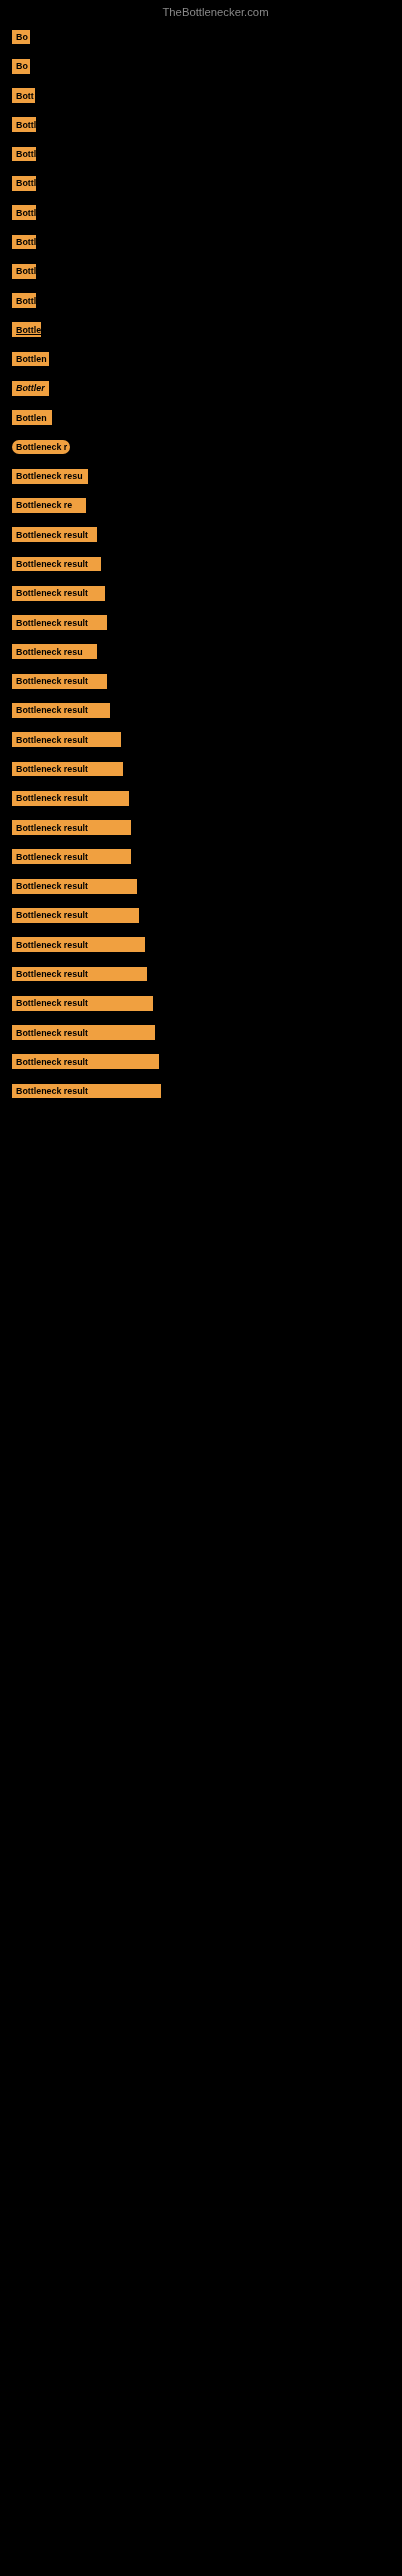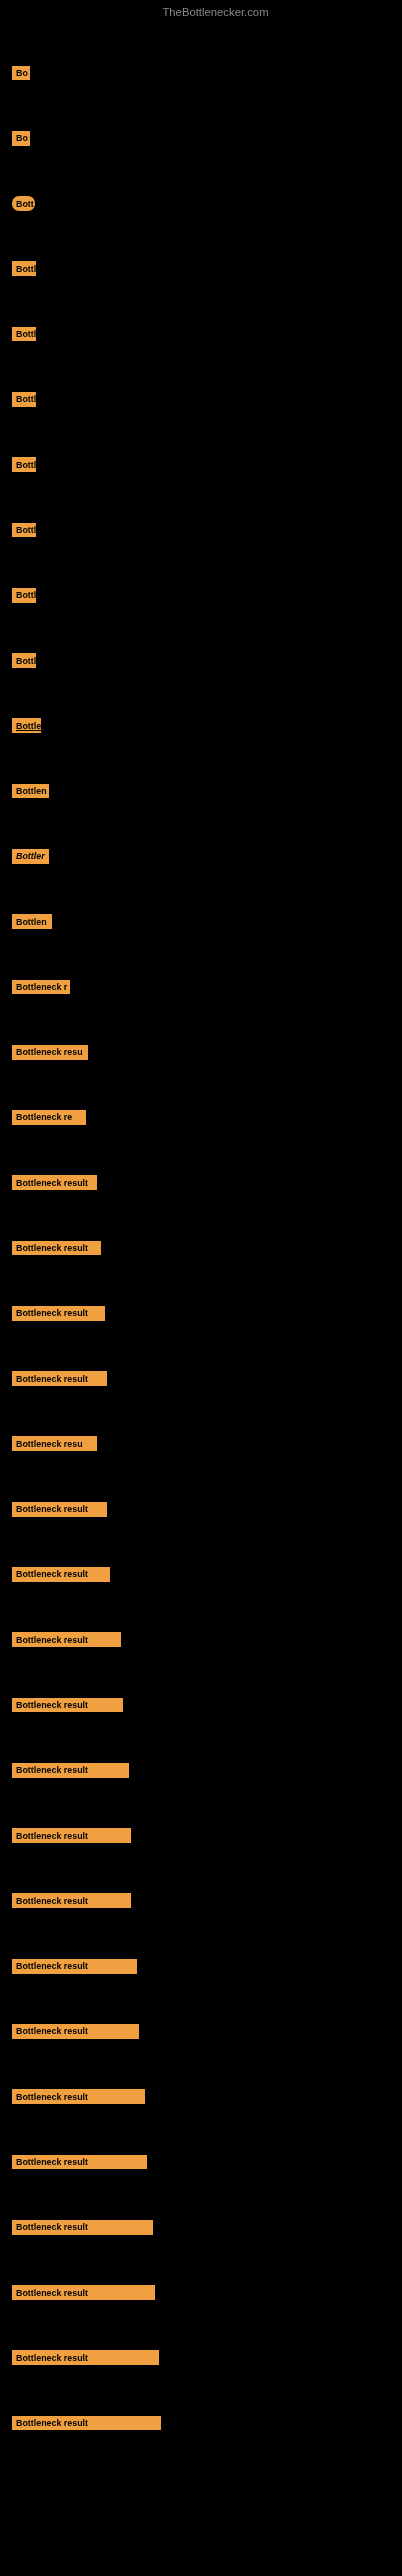--- a/index.html
+++ b/index.html
@@ -34,37 +34,36 @@
     }
     .label-box {
       background-color: #f0a040;
       color: #000;
       font-size: 8.9px;
       font-weight: bold;
       padding: 2.4px 4px;
       white-space: nowrap;
       overflow: hidden;
       flex-shrink: 0;
-      margin-top: 36px;
     }
   </style>
 </head>
 <body>
 
 <div class="site-title">TheBottlenecker.com</div>
 
 <div class="container">
 <div class="row">
       <div class="label-box" style="width: 17.7px;">Bo</div>
     </div>
     <div class="row">
       <div class="label-box" style="width: 17.7px;">Bo</div>
     </div>
     <div class="row">
-      <div class="label-box" style="width: 22.5px; border-radius: 7px;">Bott</div>
+      <div class="label-box" style="width: 22.5px;">Bott</div>
     </div>
     <div class="row">
       <div class="label-box" style="width: 24px;">Bottl</div>
     </div>
     <div class="row">
       <div class="label-box" style="width: 24px;">Bottl</div>
     </div>
     <div class="row">
       <div class="label-box" style="width: 24px;">Bottl</div>
     </div>
@@ -86,21 +85,21 @@
     <div class="row">
       <div class="label-box" style="width: 37px;">Bottlen</div>
     </div>
     <div class="row">
       <div class="label-box" style="width: 37px; font-style: italic;">Bottler</div>
     </div>
     <div class="row">
       <div class="label-box" style="width: 40px;">Bottlen</div>
     </div>
     <div class="row">
-      <div class="label-box" style="width: 58px;">Bottleneck r</div>
+      <div class="label-box" style="width: 58px; border-radius: 7px;">Bottleneck r</div>
     </div>
     <div class="row">
       <div class="label-box" style="width: 76px;">Bottleneck resu</div>
     </div>
     <div class="row">
       <div class="label-box" style="width: 74px;">Bottleneck re</div>
     </div>
     <div class="row">
       <div class="label-box" style="width: 85px;">Bottleneck result</div>
     </div>

